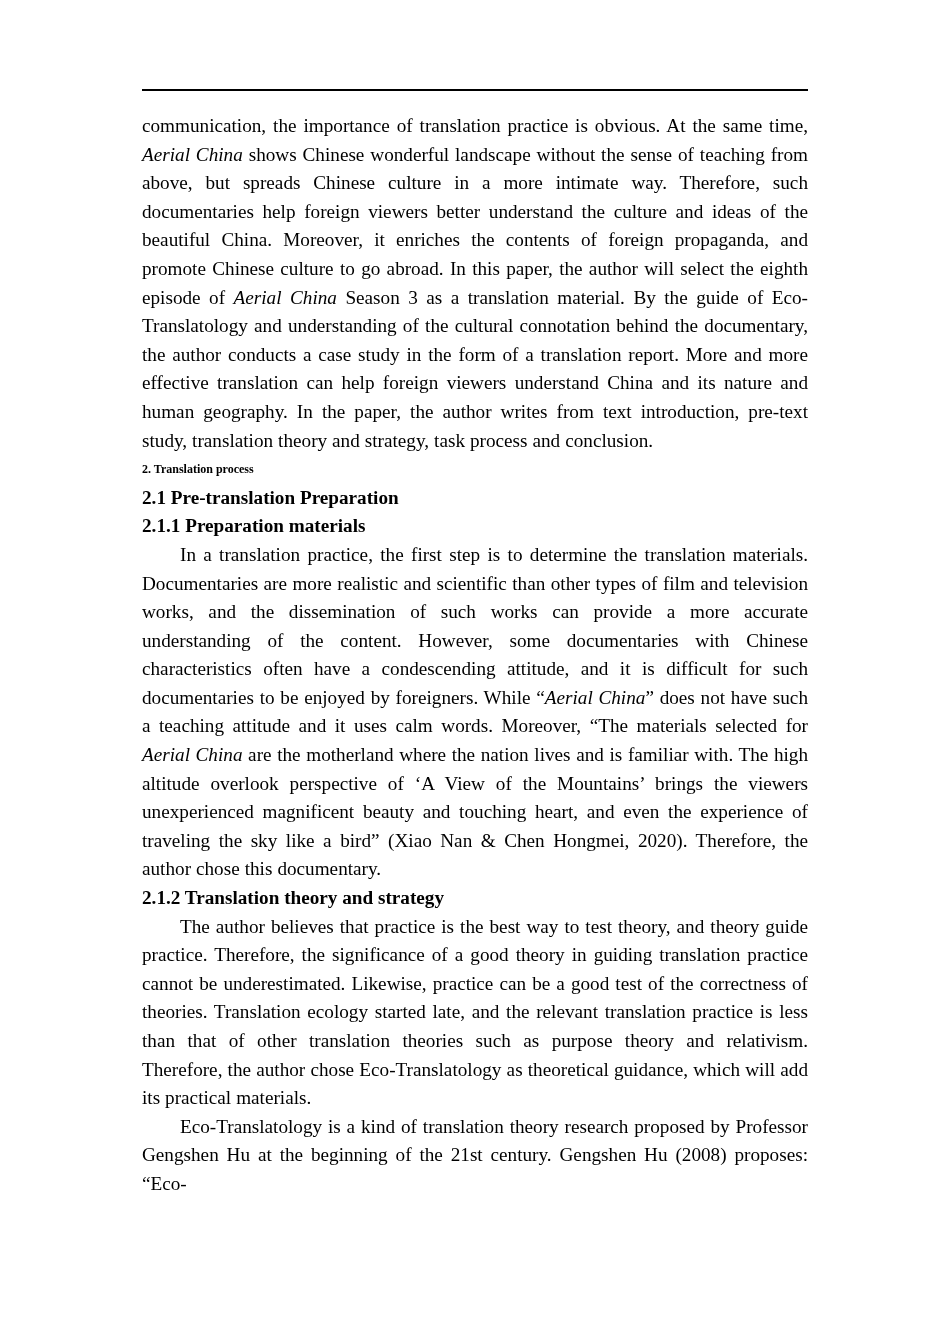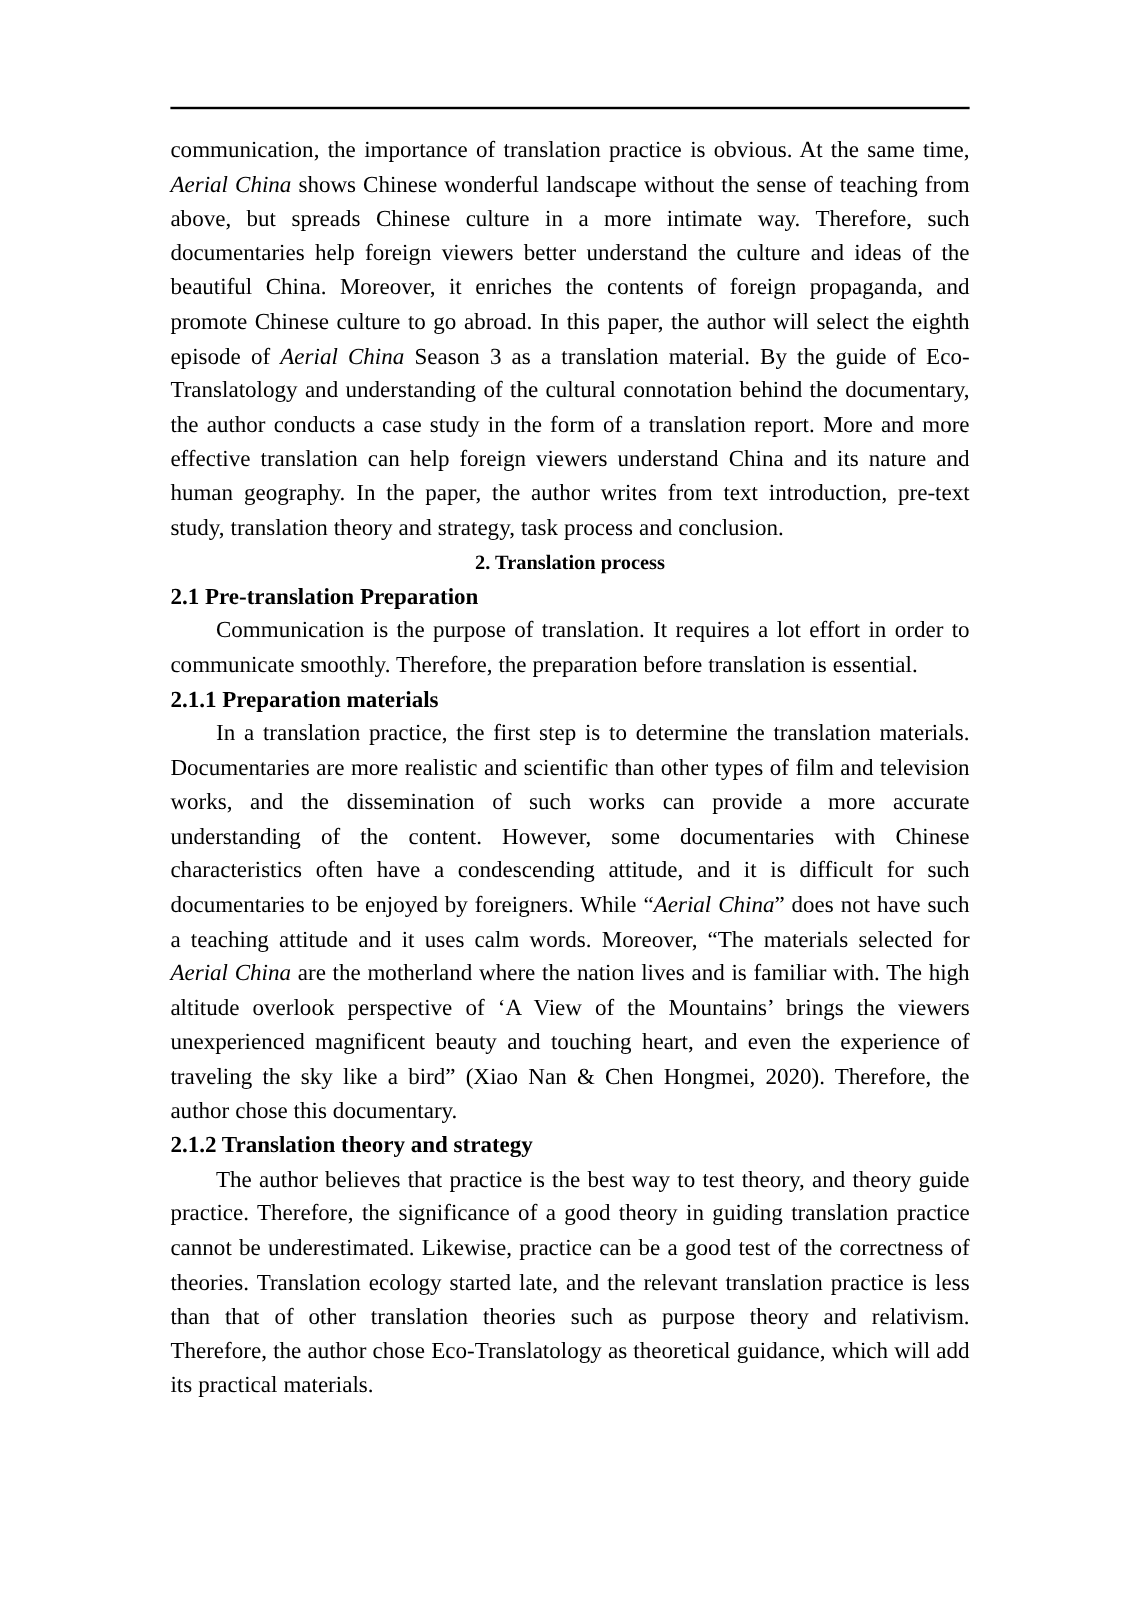--- a/index.html
+++ b/index.html
@@ -41,24 +41,24 @@
     word-spacing: 0.01em;
   }
   p.indent {
     text-indent: 38px;
   }
   p.noindent {
     text-indent: 0;
   }
   p.heading-bold {
     margin: 0;
-    font-size: 17px;
+    font-size: 12px;
     line-height: 28.6px;
     font-weight: bold;
-    text-align: center;
+    text-align: left;
     text-indent: 0;
   }
   p.heading-plain {
     margin: 0;
     font-size: 19.2px;
     line-height: 28.6px;
     font-weight: bold;
     text-align: left;
     text-indent: 0;
   }
@@ -74,25 +74,25 @@
   <div class="header-rule"></div>
 
   <div class="body-col">
 
     <p class="para noindent"><span>communication, the importance of translation practice is obvious. At the same time, </span><em class="ital">Aerial China</em><span> shows Chinese wonderful landscape without the sense of teaching from above, but spreads Chinese culture in a more intimate way. Therefore, such documentaries help foreign viewers better understand the culture and ideas of the beautiful China. Moreover, it enriches the contents of foreign propaganda, and promote Chinese culture to go abroad. In this paper, the author will select the eighth episode of </span><em class="ital">Aerial China</em><span> Season 3 as a translation material. By the guide of Eco-Translatology and understanding of the cultural connotation behind the documentary, the author conducts a case study in the form of a translation report. More and more effective translation can help foreign viewers understand China and its nature and human geography. In the paper, the author writes from text introduction, pre-text study, translation theory and strategy, task process and conclusion.</span></p>
 
     <p class="heading-bold">2. Translation process</p>
 
     <p class="heading-plain">2.1 Pre-translation Preparation</p>
 
-    <p class="para indent">Communication is the purpose of translation. It requires a lot effort in order to communicate smoothly. Therefore, the preparation before translation is essential.</p>
 
     <p class="heading-plain">2.1.1 Preparation materials</p>
 
     <p class="para indent"><span>In a translation practice, the first step is to determine the translation materials. Documentaries are more realistic and scientific than other types of film and television works, and the dissemination of such works can provide a more accurate understanding of the content. However, some documentaries with Chinese characteristics often have a condescending attitude, and it is difficult for such documentaries to be enjoyed by foreigners. While “</span><em class="ital">Aerial China</em><span>” does not have such a teaching attitude and it uses calm words. Moreover, “The materials selected for </span><em class="ital">Aerial China</em><span> are the motherland where the nation lives and is familiar with. The high altitude overlook perspective of ‘A View of the Mountains’ brings the viewers unexperienced magnificent beauty and touching heart, and even the experience of traveling the sky like a bird” (Xiao Nan &amp; Chen Hongmei, 2020). Therefore, the author chose this documentary.</span></p>
 
     <p class="heading-plain">2.1.2 Translation theory and strategy</p>
 
     <p class="para indent">The author believes that practice is the best way to test theory, and theory guide practice. Therefore, the significance of a good theory in guiding translation practice cannot be underestimated. Likewise, practice can be a good test of the correctness of theories. Translation ecology started late, and the relevant translation practice is less than that of other translation theories such as purpose theory and relativism. Therefore, the author chose Eco-Translatology as theoretical guidance, which will add its practical materials.</p>
 
+    <p class="para indent">Eco-Translatology is a kind of translation theory research proposed by Professor Gengshen Hu at the beginning of the 21st century. Gengshen Hu (2008) proposes: “Eco-</p>
 
   </div>
 </div>
 
 </body></html>

